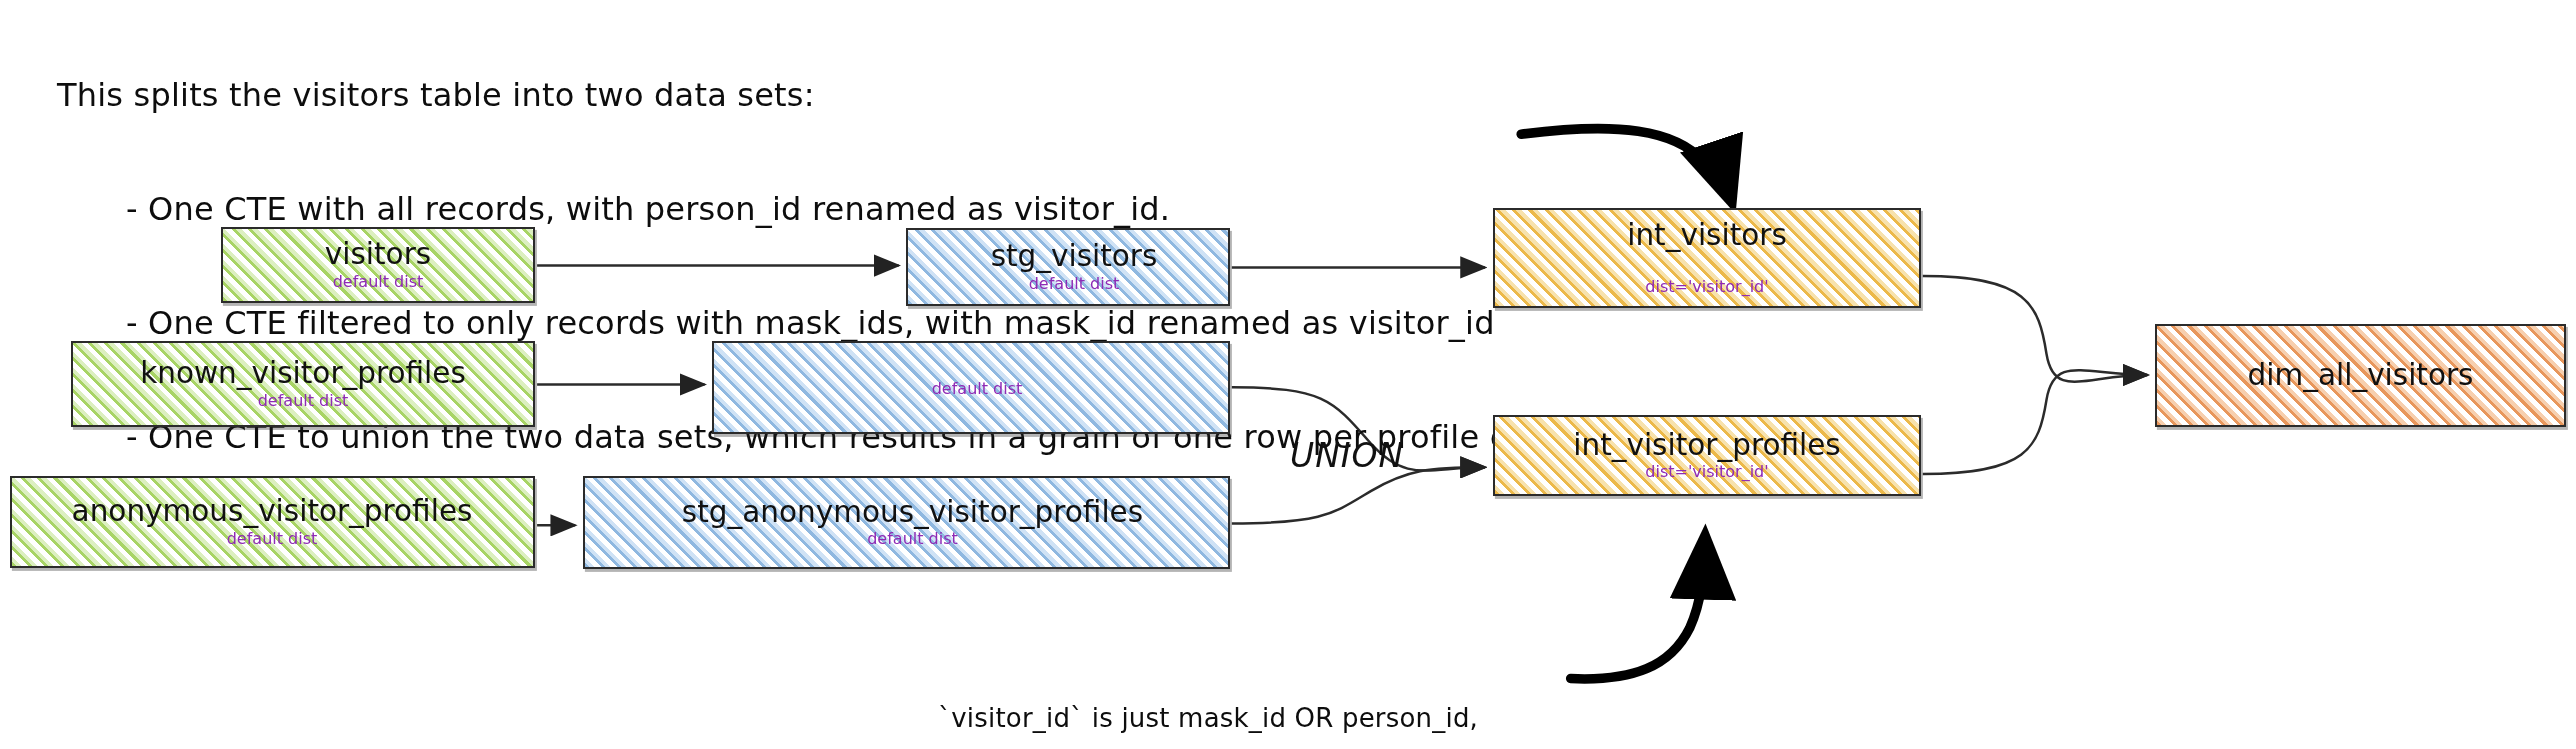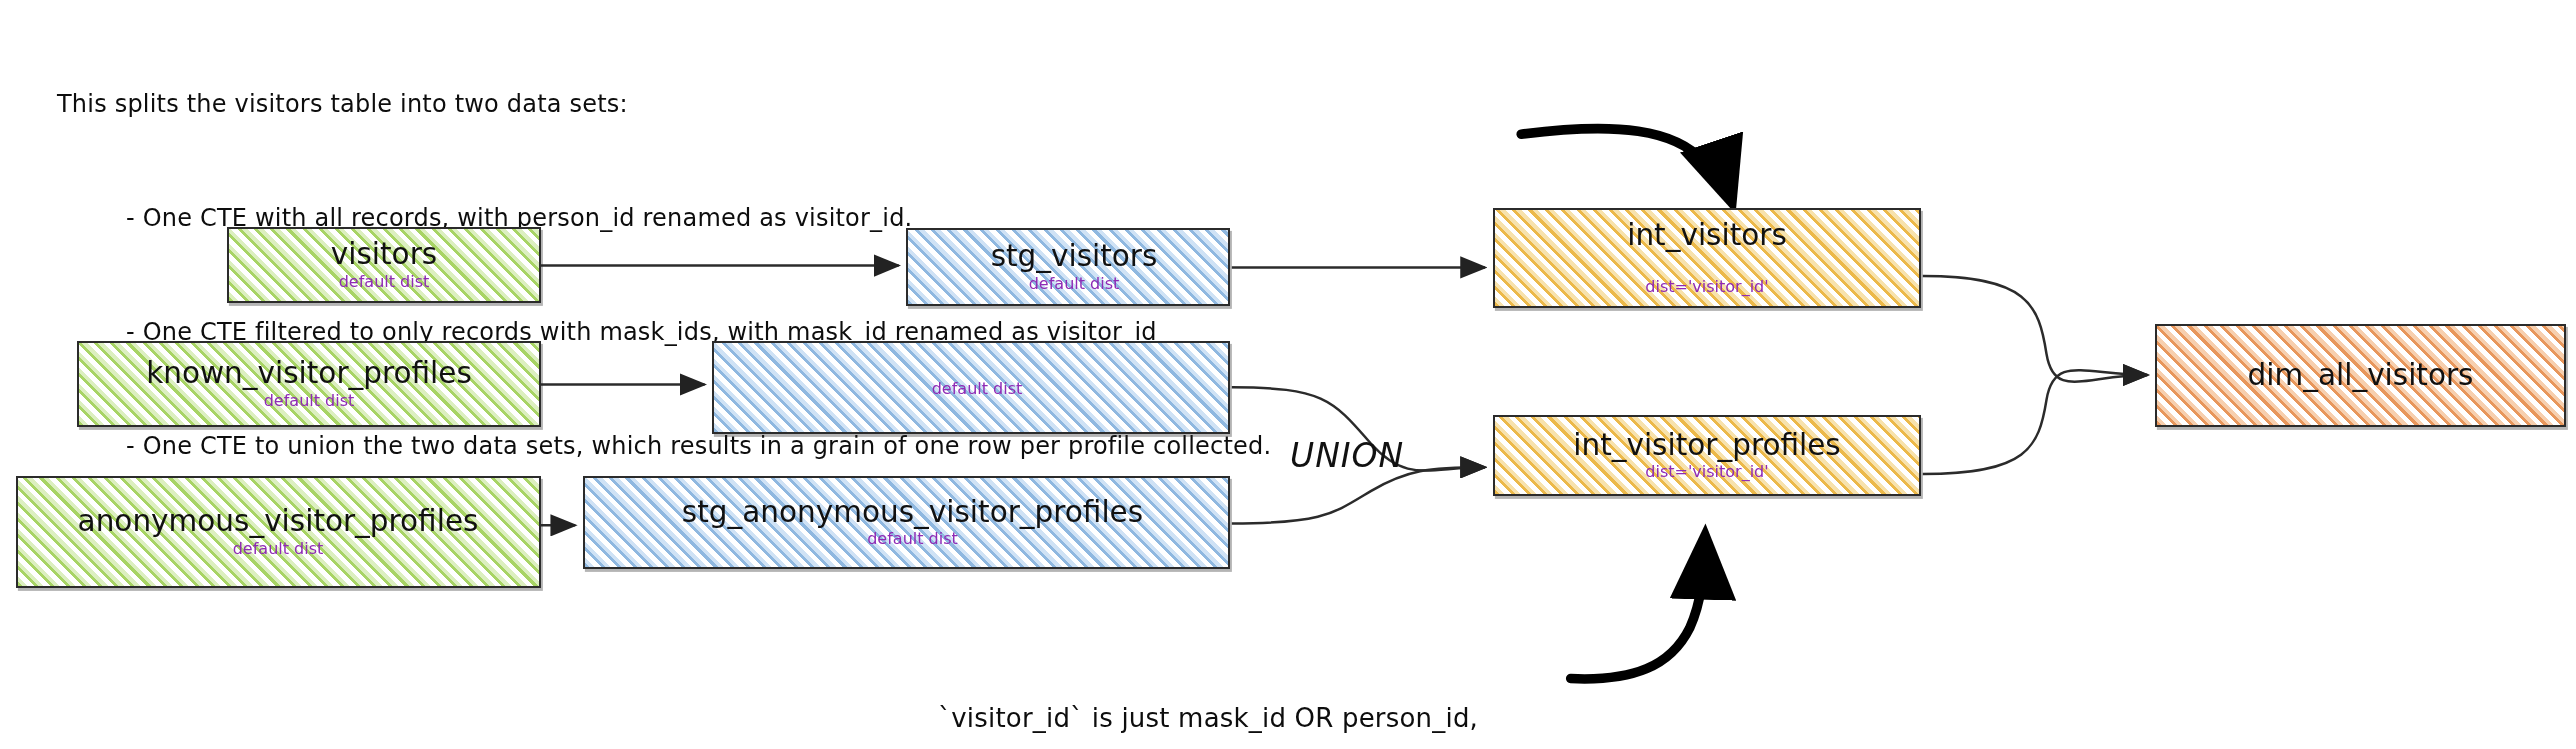--- a/index.html
+++ b/index.html
@@ -12,21 +12,21 @@
   
   .note{
     position:absolute;
     color:#0d0d0d;
     font-family:"DejaVu Sans", sans-serif;
     white-space:pre;
     letter-spacing:0.2px;
   }
   .note .ln{display:block;}
 
-  #top-note{left:57px;top:9px;font-size:24px;line-height:38px;}
+  #top-note{left:57px;top:0;font-size:32px;line-height:38px;}
   #top-note .ln.indent{padding-left:69px;}
 
   #bottom-note{left:938px;top:628px;font-size:26px;line-height:36px;text-align:left;}
 
   .union-label{
     position:absolute;left:1290px;top:436px;
     font-size:33px;font-style:italic;color:#111;
     font-family:"DejaVu Sans", sans-serif;
     letter-spacing:1px;
   }
@@ -52,21 +52,20 @@
     text-align:center;white-space:nowrap;
   }
 
   
   .fill-green{
     background-color:#ffffff;
     background-image:repeating-linear-gradient(45deg,
       #a8d465 0px,#a8d465 2.9px,
       #dcefc0 2.9px,#dcefc0 6.7px,
       #ffffff 6.7px,#ffffff 11.4px);
-    margin-left:6px;
   }
   .fill-blue{
     background-color:#ffffff;
     background-image:repeating-linear-gradient(45deg,
       #8fb8e0 0px,#8fb8e0 2.9px,
       #cfe2f5 2.9px,#cfe2f5 6.7px,
       #ffffff 6.7px,#ffffff 11.4px);
     padding-left:12px;
   }
   .fill-yellow{
@@ -137,21 +136,21 @@
   <div class="node fill-green" style="left:221px;top:227px;width:314px;height:76px;">
     <div class="title">visitors</div>
     <div class="sub">default dist</div>
   </div>
 
   <div class="node fill-green" style="left:71px;top:341px;width:464px;height:86px;">
     <div class="title">known_visitor_profiles</div>
     <div class="sub">default dist</div>
   </div>
 
-  <div class="node fill-green" style="left:9.5px;top:476px;width:525px;height:112px;">
+  <div class="node fill-green" style="left:9.5px;top:476px;width:525px;height:92px;">
     <div class="title">anonymous_visitor_profiles</div>
     <div class="sub">default dist</div>
   </div>
 
   <div class="node fill-blue" style="left:906px;top:228px;width:324px;height:78px;">
     <div class="title">stg_visitors</div>
     <div class="sub">default dist</div>
   </div>
 
   <div class="node fill-blue" style="left:712px;top:341px;width:518px;height:93px;">

